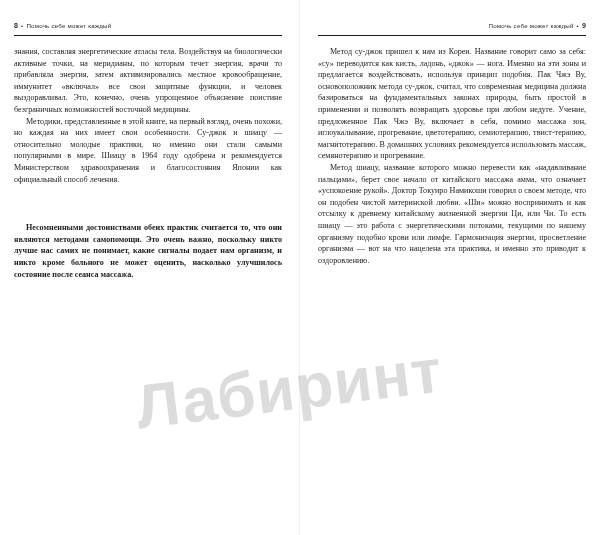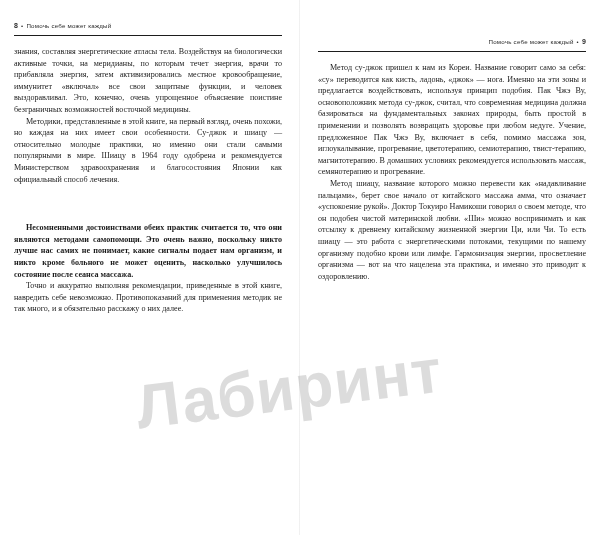--- a/index.html
+++ b/index.html
@@ -28,21 +28,21 @@
     box-sizing: border-box;
   }
   .page-left {
     left: 0;
     width: 300px;
     padding: 22px 18px 20px 14px;
   }
   .page-right {
     left: 300px;
     width: 300px;
-    padding: 38px 14px 20px 18px;
+    padding: 22px 14px 20px 18px;
   }
   .running-head {
     display: flex;
     align-items: baseline;
     font-family: "Liberation Sans", sans-serif;
     font-size: 6.2px;
     letter-spacing: 0.2px;
     color: #2b2b2b;
     height: 10px;
   }
@@ -127,21 +127,20 @@
     <div class="running-head left">
       <span class="folio">8</span>
       <span class="rh-sep">•</span>
       <span class="rh-title">Помочь себе может каждый</span>
     </div>
     <div class="rule"></div>
     <div class="col">
       <p class="noindent">знания, составляя энергетические атласы тела. Воздействуя на биологически активные точки, на меридианы, по которым течет энергия, врачи то прибавляла энергия, затем активизировались местное кровообращение, иммунитет «включал» все свои защитные функции, и человек выздоравливал. Это, конечно, очень упрощенное объяснение поистине безграничных возможностей восточной медицины.</p>
       <p>Методики, представленные в этой книге, на первый взгляд, очень похожи, но каждая на них имеет свои особенности. Су-джок и шиацу — относительно молодые практики, но именно они стали самыми популярными в мире. Шиацу в 1964 году одобрена и рекомендуется Министерством здравоохранения и благосостояния Японии как официальный способ лечения.</p>
       <p class="bold">Несомненными достоинствами обеих практик считается то, что они являются методами самопомощи. Это очень важно, поскольку никто лучше нас самих не понимает, какие сигналы подает нам организм, и никто кроме больного не может оценить, насколько улучшилось состояние после сеанса массажа.</p>
-      <p>Точно и аккуратно выполняя рекомендации, приведенные в этой книге, навредить себе невозможно. Противопоказаний для применения методик не так много, и я обязательно расскажу о них далее.</p>
     </div>
   </div>
 
   <div class="spine"></div>
 
   <div class="page page-right">
     <div class="running-head right">
       <span class="rh-title">Помочь себе может каждый</span>
       <span class="rh-sep">•</span>
       <span class="folio">9</span>

